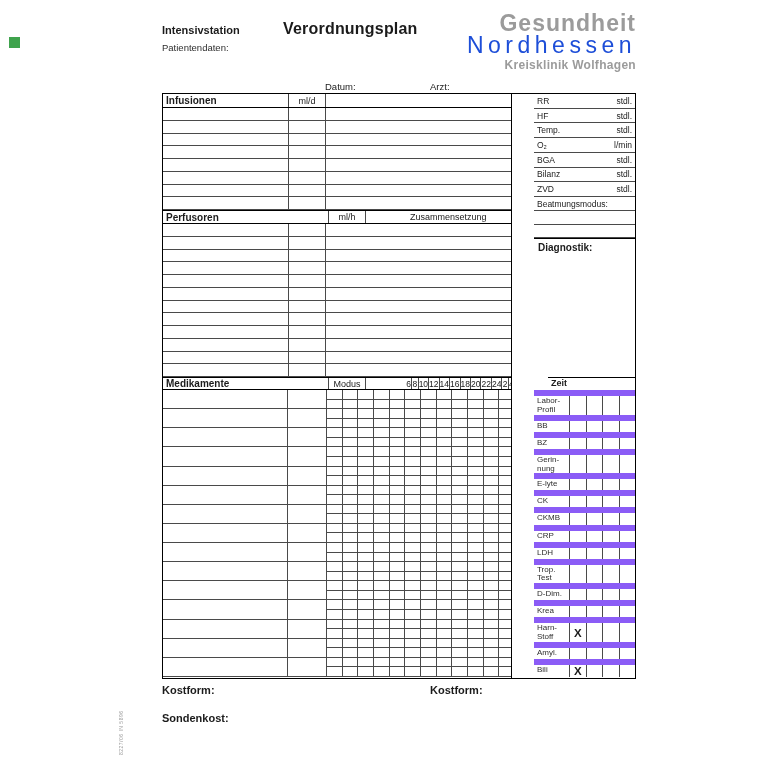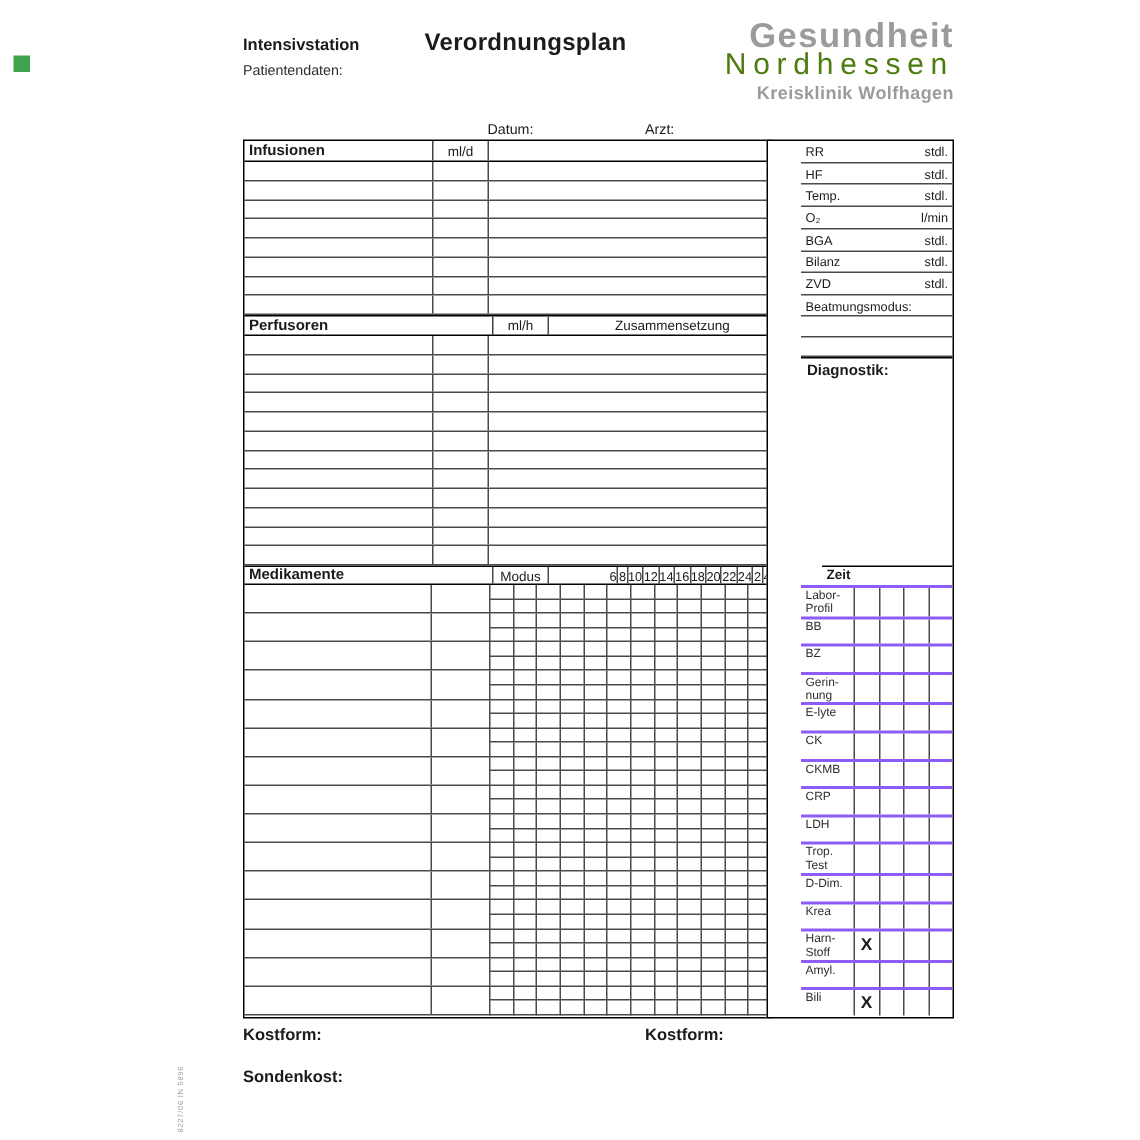--- a/index.html
+++ b/index.html
@@ -10,21 +10,21 @@
   }
   .abs { position:absolute; }
 
   
   #brand-mark { left:9px; top:37px; width:11px; height:11px; }
   #station { left:162px; top:24px; font-size:11px; font-weight:bold; }
   #patdat  { left:162px; top:42px; font-size:9.5px; color:#2e2e2e; }
   #title   { left:283px; top:20px; font-size:16px; font-weight:bold; letter-spacing:0.2px; }
   #logo    { right:124px; top:11px; text-align:right; line-height:1.05; }
   #logo .l1 { font-size:23px; font-weight:bold; letter-spacing:1px; }
-  #logo .l2 { font-size:20px; color:#4d7c0f; letter-spacing:4.5px; margin-top:-2px; }
+  #logo .l2 { font-size:23px; color:#1d4ed8; letter-spacing:4.5px; margin-top:-2px; }
   #logo .l3 { font-size:12px; font-weight:bold; margin-top:2px; letter-spacing:0.3px; }
   #datum { left:325px; top:81px; font-size:9.5px; }
   #arzt  { left:430px; top:81px; font-size:9.5px; }
 
   
   #ltable { left:162px; top:93px; width:353px; height:586px; border:1.5px solid #000; background:#fff; }
   .sechead { display:flex; align-items:stretch; height:14px; border-bottom:1.5px solid #000; }
   .sechead.bt { border-top:1.5px solid #000;gap:40px; }
   .sechead .name { width:125px; font-weight:bold; font-size:10px; padding-left:3px; display:flex; align-items:center; }
   .sechead .unit { width:38px; font-size:9px; border-left:1px solid #404040; border-right:1px solid #4a4a4a;
@@ -59,21 +59,21 @@
   .vrow { display:flex; justify-content:space-between; align-items:center; padding:0 3px;
           border-bottom:1px solid #4a4a4a; font-size:8.5px; }
   #beatmung { height:14px; border-bottom:1px solid #4a4a4a; font-size:8.5px; display:flex; align-items:center; padding:0 3px; }
   #r-empty { height:27px; display:grid; grid-template-rows:repeat(2,1fr); }
   #r-empty > div { border-bottom:1px solid #4a4a4a; }
   #diagnostik { height:139px; border-top:1.5px solid #000; font-weight:bold; font-size:10px; padding:3px 4px; }
   #zeit-head { height:13px; border-top:1.5px solid #000; display:flex; align-items:flex-start;margin-left:14px; }
   #zeit-head .lab { width:35px; font-weight:bold; font-size:9px; padding-left:3px; display:flex; align-items:center; }
   #zeit-head .chk { flex:1; border-left:1px solid #4a4a4a; }
   #lab-rows { height:287px; display:grid; grid-template-rows:repeat(15,1fr); }
-  .labrow { display:flex; border-top:2px solid #8b5cf6; }
+  .labrow { display:flex; border-top:6px solid #8b5cf6; }
   .labrow .lab { width:35px; font-size:8px; line-height:1.1; padding:1px 0 0 3px; white-space:pre-line; color:#2e2e2e; }
   .labrow .chk { flex:1; border-left:1px solid #4a4a4a; display:flex; align-items:center; justify-content:center;
                  font-weight:bold; font-size:11.5px; }
 
   
   #kostform   { left:162px; top:684px; font-size:11px; font-weight:bold; }
   #sonstiges  { left:430px; top:684px; font-size:11px; font-weight:bold; }
   #sondenkost { left:162px; top:712px; font-size:11px; font-weight:bold; }
   #formcode { left:118px; top:755px; transform:rotate(-90deg); transform-origin:0 0;
               font-size:5px; color:#9a9a9a; letter-spacing:0.5px; white-space:nowrap; }

